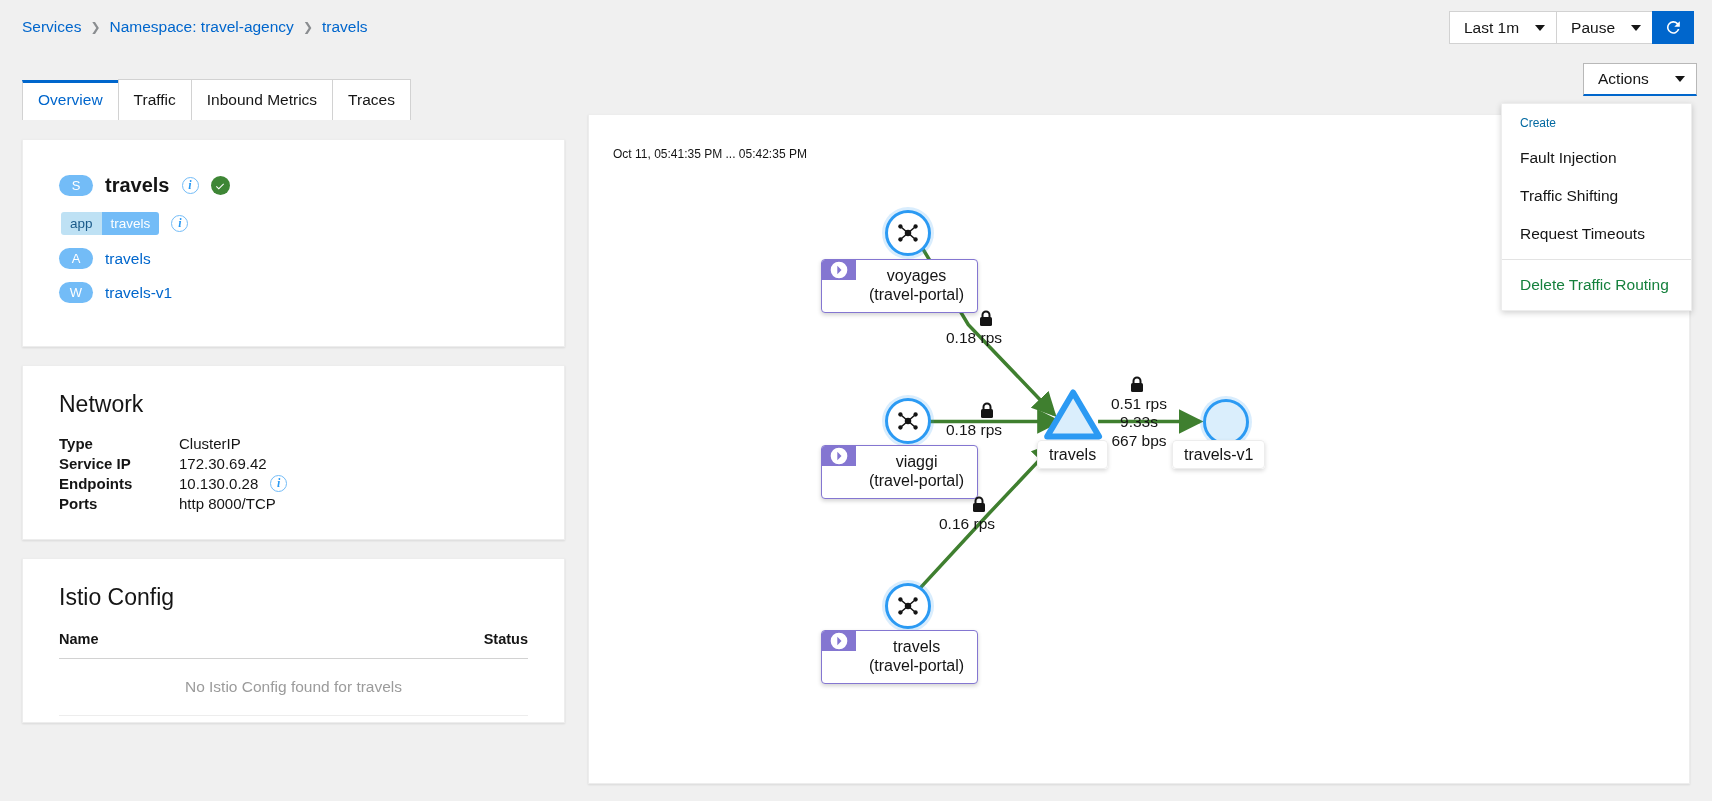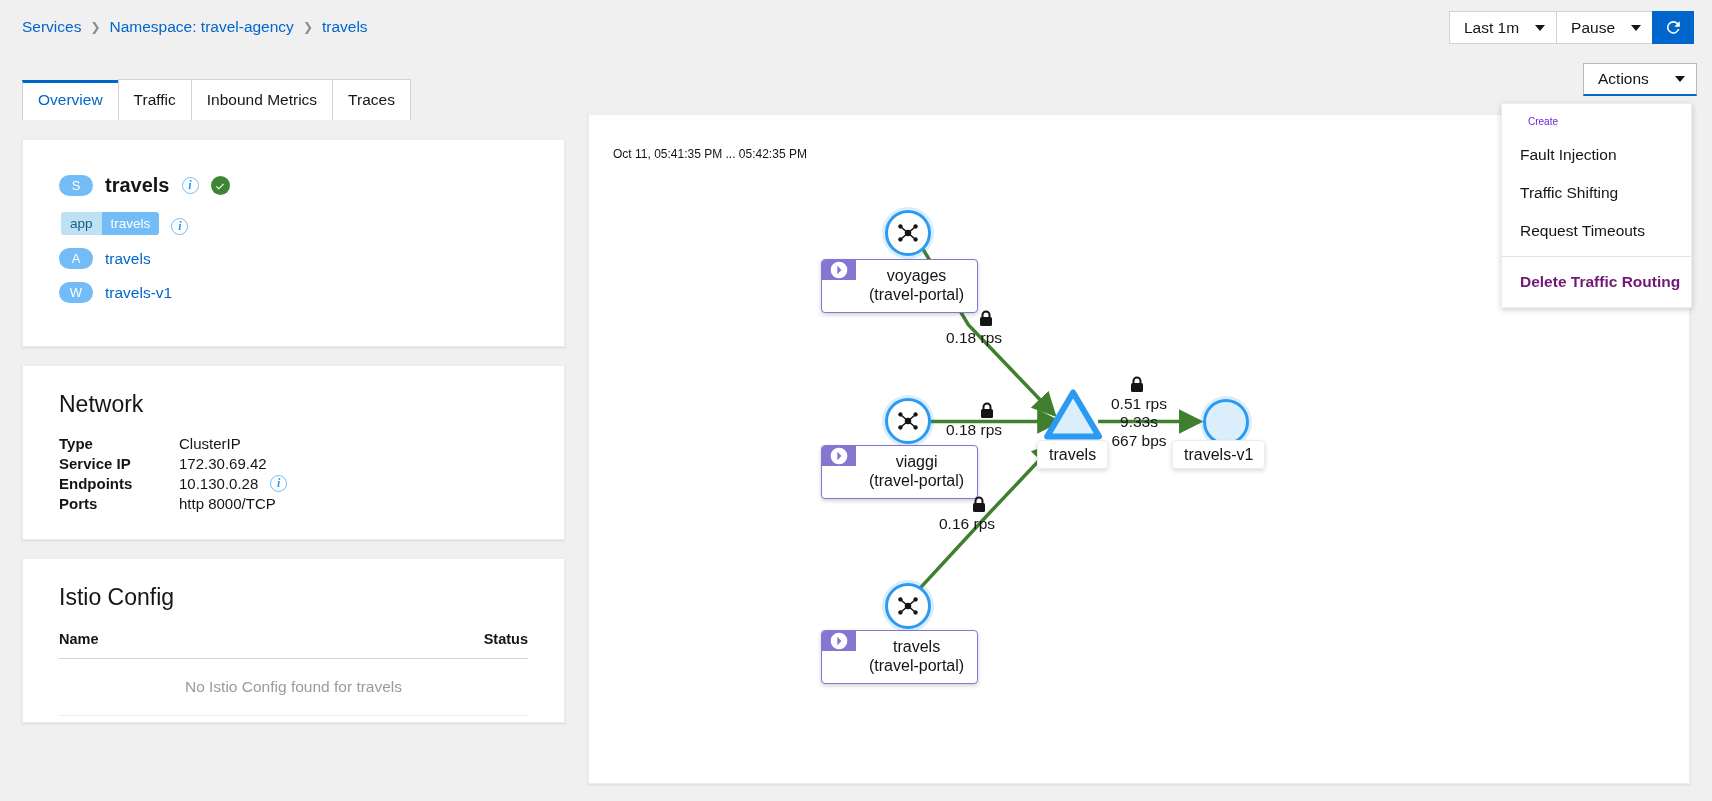--- a/index.html
+++ b/index.html
@@ -49,27 +49,27 @@
     font-size: 15.5px; color: #151515; cursor: pointer;
   }
 
   
   .dropdown {
     position: absolute; left: 1501px; top: 103px; width: 191px;
     background: #fff; border: 1px solid #ededed;
     box-shadow: 0 2px 6px rgba(3,3,3,0.18); padding: 6px 0; z-index: 50;
   }
   .dd-group-title {
-    font-size: 10px; color: #6d28d9; padding: 6px 18px 9px 26px;
+    font-size: 12px; color: #0369a1; padding: 6px 18px 9px 18px;
   }
   .dd-item {
     font-size: 15.5px; color: #151515; padding: 10px 18px; cursor: pointer;
     white-space: nowrap;
   }
-  .dd-item.disabled { color: #701a75; cursor: default; font-weight: bold; }
+  .dd-item.disabled { color: #15803d; cursor: default; }
   .dd-sep { height: 1px; background: #e3e3e3; margin: 6px 0; }
 
   
   .tabs {
     position: absolute; left: 22px; top: 79px;
     display: flex; align-items: flex-end;
   }
   .tab {
     border: 1px solid #d2d2d2; border-bottom: none; background: #fff;
     padding: 11px 15px 11px 15px; font-size: 15.5px; color: #151515;
@@ -99,21 +99,21 @@
   .info-icon {
     width: 17px; height: 17px; border-radius: 50%; border: 1.6px solid #73bcf7;
     color: #2b9af3; font-size: 12px; font-style: italic; font-weight: bold;
     display: flex; align-items: center; justify-content: center;
     font-family: "Liberation Serif", serif; cursor: pointer;
   }
   .ok-icon {
     width: 19px; height: 19px; border-radius: 50%; background: #3e8635;
     display: flex; align-items: center; justify-content: center;
   }
-  .labelchip { display: flex; align-items: flex-end; margin: 15px 8px 0 38px; gap: 12px; }
+  .labelchip { display: flex; align-items: center; margin: 15px 8px 0 38px; gap: 12px; }
   .chip { display: flex; border-radius: 3px; overflow: hidden; }
   .chip-k { background: #bee1f4; color: #1a5a8a; font-size: 13.5px; padding: 4px 9px; }
   .chip-v { background: #73bcf7; color: #fff; font-size: 13.5px; padding: 4px 9px; }
   .linkrow { display: flex; align-items: center; gap: 12px; margin: 13px 0 0 36px; }
   .linkrow a { color: #06c; font-size: 15.5px; text-decoration: none; cursor: pointer; }
 
   
   .card-title { font-size: 23px; color: #151515; margin: 25px 0 0 36px; font-weight: normal; }
   .kv { margin: 15px 0 0 36px; font-size: 15px; }
   .kv-row { display: flex; align-items: center; height: 20px; }

